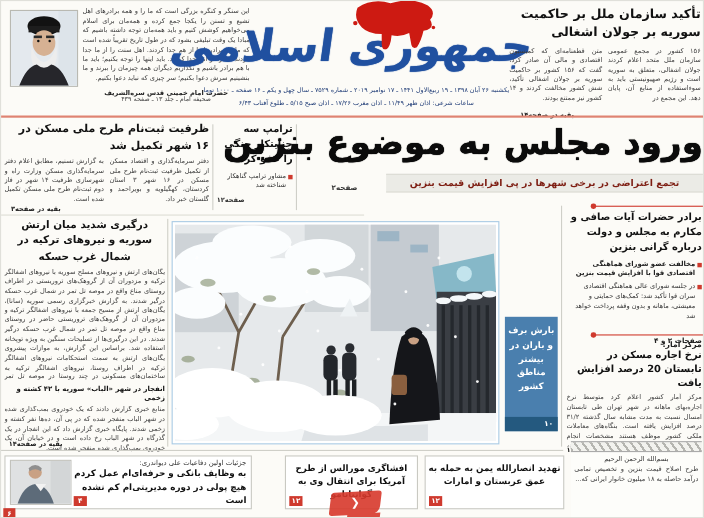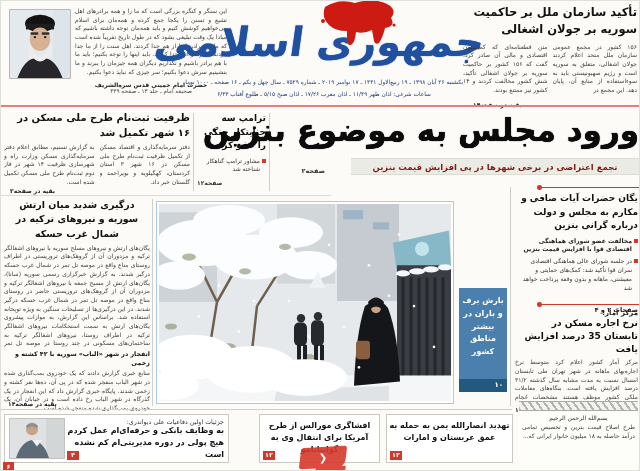--- a/index.html
+++ b/index.html
@@ -221,38 +221,38 @@
   <div class="abs capbox" style="left:458px;top:287px;width:48px;height:104px;padding-top:7px">
     <span>بارش برف و باران در بیشتر مناطق کشور</span>
     <div class="capstrip">۱۰</div>
   </div>
   <div class="vrule" style="left:509px;top:186px;height:219px"></div>
 
   <div class="sepred" style="left:538px;top:186px;width:100px">
       <i></i>
     </div>
   <div class="abs" style="left:514px;top:191px;width:123px;height:110px">
-    <div style="font-size:9px;font-weight:bold;color:#111;text-align:right;line-height:1.5">یگان حضرات آیات صافی و مکارم به مجلس و دولت درباره گرانی بنزین</div>
+    <div style="font-size:9px;font-weight:bold;color:#111;text-align:right;line-height:1.5">برادر حضرات آیات صافی و مکارم به مجلس و دولت درباره گرانی بنزین</div>
     <div style="display:flex;margin-top:4px;font-size:6.2px;font-weight:bold;color:#222;line-height:1.45;text-align:right">
       <i class="sq"></i>
       <span>مخالفت عضو شورای هماهنگی اقتصادی قوا با افزایش قیمت بنزین</span>
     </div>
     <div style="display:flex;margin-top:3px;font-size:6px;color:#333;line-height:1.45;text-align:right">
       <i class="sq"></i>
       <span>در جلسه شورای عالی هماهنگی اقتصادی سران قوا تأکید شد: کمک‌های حمایتی و معیشتی، ماهانه و بدون وقفه پرداخت خواهد شد</span>
     </div>
     <div style="font-size:6.5px;font-weight:bold;color:#222;margin-top:14px">صفحات ۲ و ۴</div>
   </div>
 
   <div class="sepred" style="left:538px;top:303px;width:100px">
       <i></i>
     </div>
   <div class="abs" style="left:514px;top:308px;width:123px;height:94px">
     <div style="font-size:7px;font-weight:bold;color:#222;text-align:right">مرکز آمار:</div>
-    <div style="font-size:9px;font-weight:bold;color:#111;text-align:right;line-height:1.45">نرخ اجاره مسکن در تابستان 35 درصد افزایش یافت</div>
+    <div style="font-size:9px;font-weight:bold;color:#111;text-align:right;line-height:1.45">نرخ اجاره مسکن در تابستان 20 درصد افزایش یافت</div>
     <div class="tiny" style="margin-top:2px;height:48px;overflow:hidden">مرکز آمار کشور اعلام کرد متوسط نرخ اجاره‌بهای ماهانه در شهر تهران طی تابستان امسال نسبت به مدت مشابه سال گذشته ۳۱/۲ درصد افزایش یافته است. بنگاه‌های معاملات ملکی کشور موظف هستند مشخصات انجام معاملات خرید و فروش و اجاره را در سامانه اطلاعات مدیریت معاملات املاک و مستغلات کشور ثبت کنند.</div>
     <div class="more">بقیه در صفحه۱۴</div>
   </div>
 
   <div class="hrule" style="left:0;top:408px;width:511px"></div>
 
   <div class="bbox" style="left:3px;top:413px;width:225px;height:49px">
     <div class="abs" style="left:4px;top:3px;width:56px;height:41px;border:1px solid #c2c2bc">
       <svg width="100%" height="100%" viewBox="0 0 54 41" preserveAspectRatio="none">
         <rect width="54" height="41" fill="#dfe1e2"></rect>

